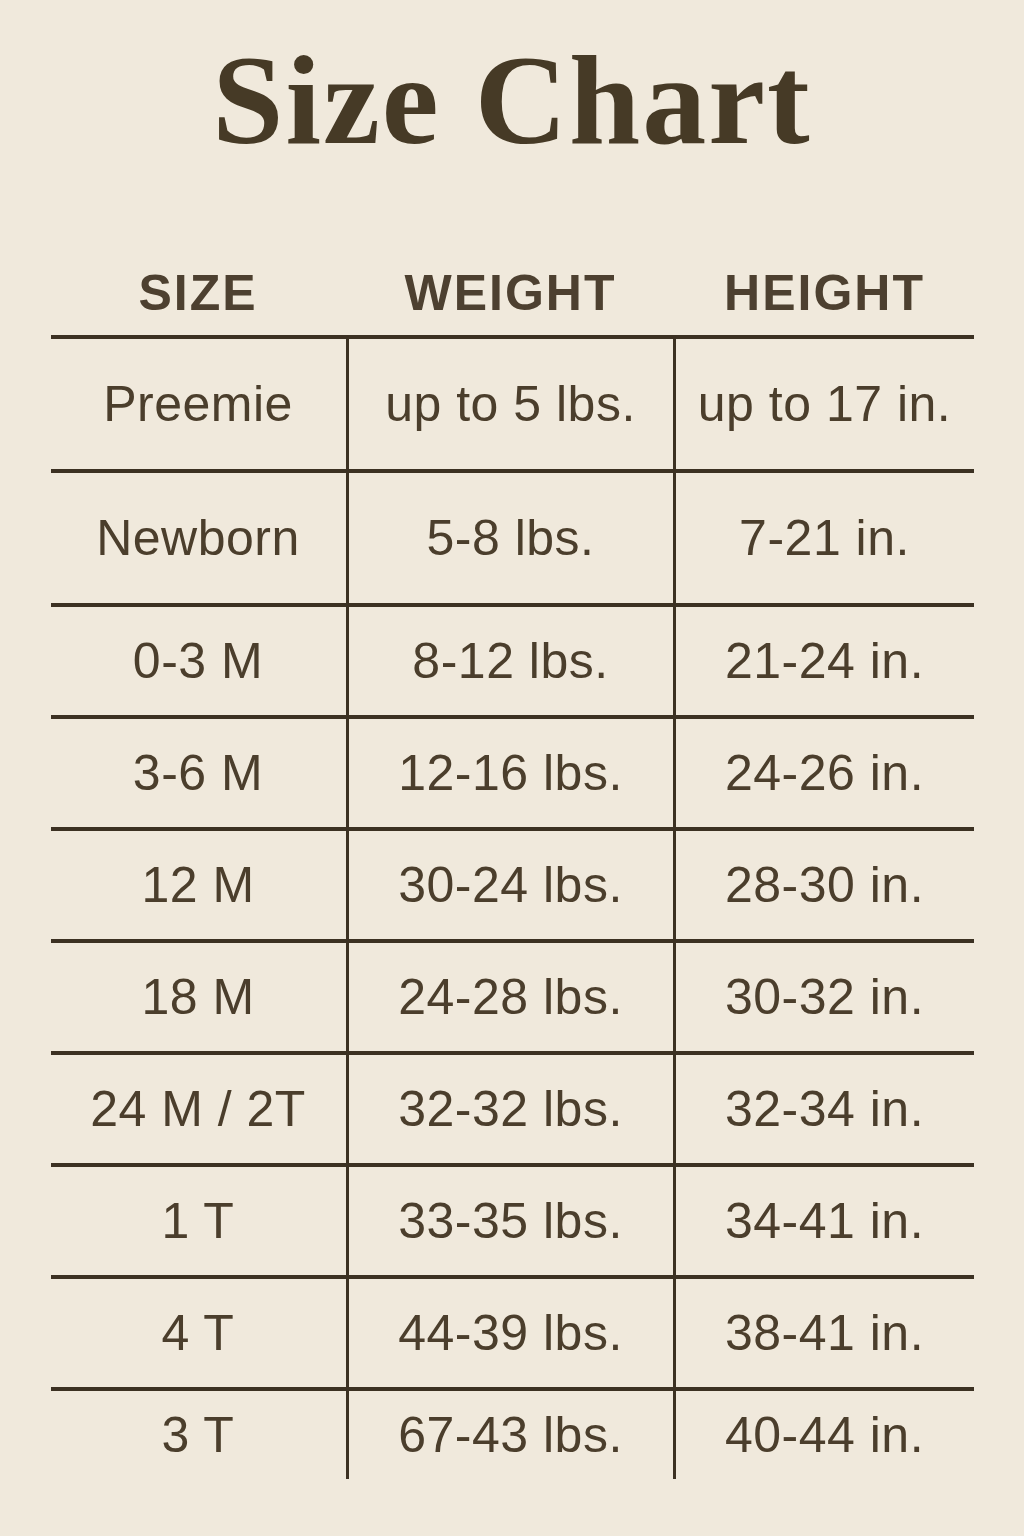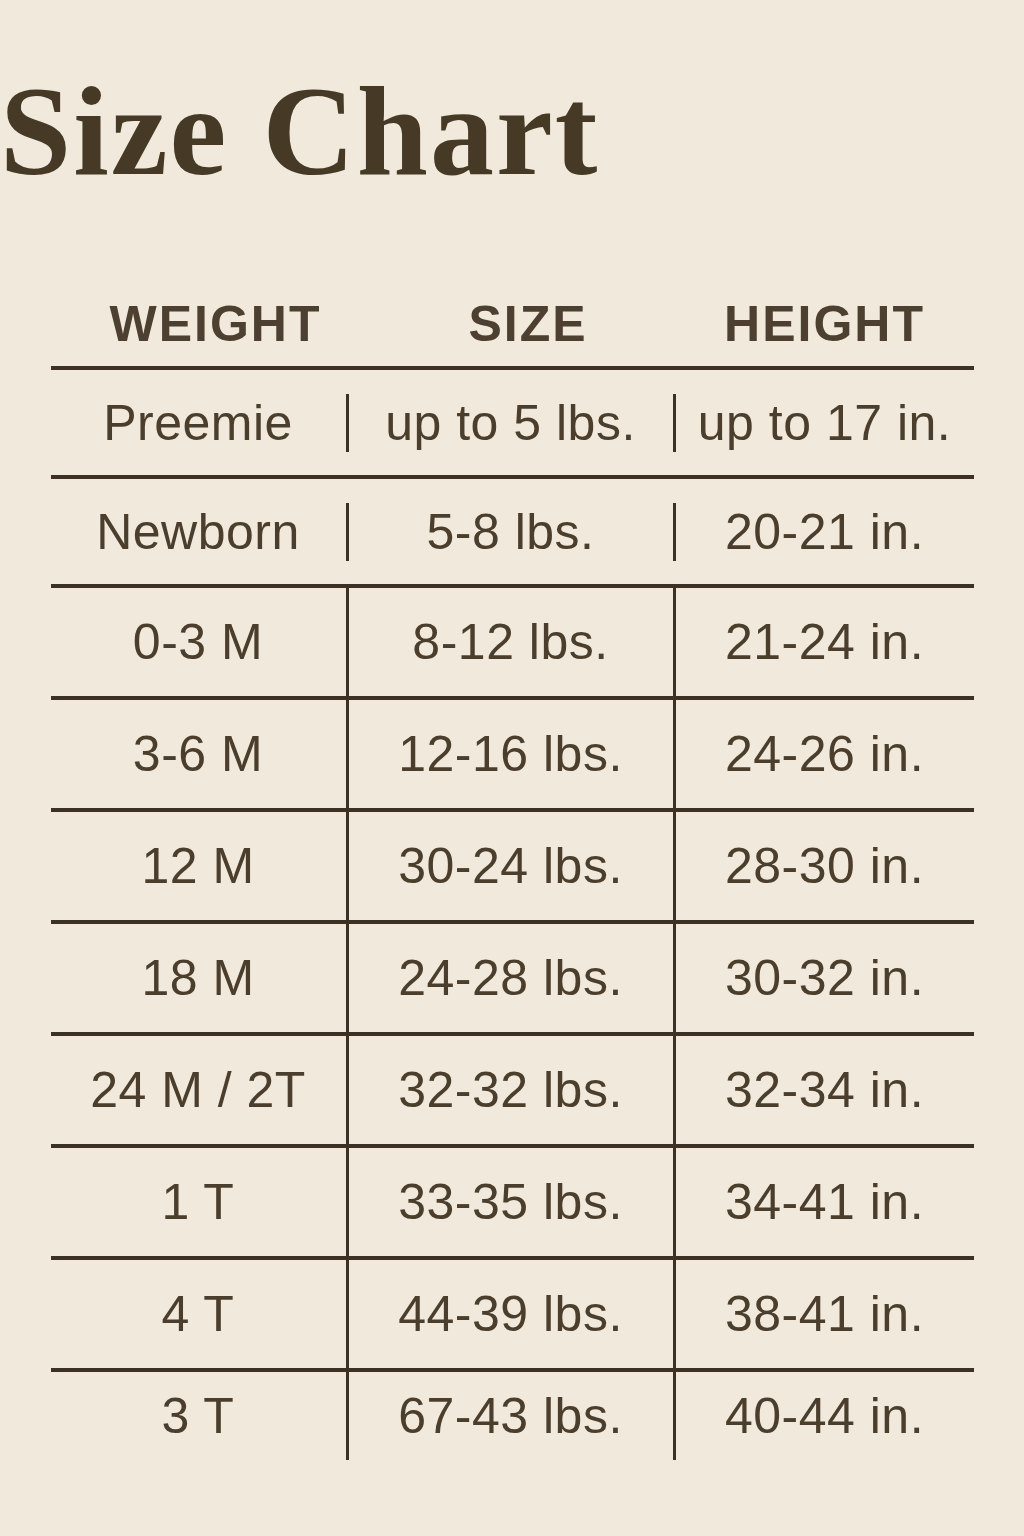--- a/index.html
+++ b/index.html
@@ -14,21 +14,22 @@
     overflow: hidden;
     margin: 0 auto;
   }
   .title {
     font-family: "Liberation Serif", "DejaVu Serif", serif;
     font-weight: bold;
     font-size: 128px;
     line-height: 156px;
     letter-spacing: 2px;
     color: #463a26;
-    padding-top: 53px;
+    text-align: center;
+    padding-top: 22px;
   }
   .table {
     width: 923px;
     margin: 72px auto 0 auto;
   }
   .thead {
     display: flex;
     height: 85px;
   }
   .th {
@@ -41,21 +42,21 @@
     color: #4d4030;
   }
   .tbody {
     border-top: 4px solid #3c3122;
   }
   .row {
     display: flex;
     height: 112px;
     border-bottom: 4px solid #3c3122;
   }
-  .row:nth-child(-n+2) { height: 109px; align-items: center; }
+  .row:nth-child(-n+2) { height: 134px; }
   .row:last-child { height: 88px; border-bottom: none; }
   .td {
     display: flex;
     align-items: center;
     justify-content: center;
     font-size: 50px;
     color: #4b3e2c;
     letter-spacing: 0.5px;
   }
   .c1 { width: 295px; }
@@ -69,37 +70,37 @@
 </head>
 <body>
 
 <div class="page">
 
   <div class="title">Size Chart</div>
 
   <div class="table">
 
     <div class="thead">
+      <div class="th c1">SIZE</div>
       <div class="th c2">WEIGHT</div>
-      <div class="th c1">SIZE</div>
       <div class="th c3">HEIGHT</div>
     </div>
 
     <div class="tbody">
 
       <div class="row">
         <div class="td c1">Preemie</div>
         <div class="td c2">up to 5 lbs.</div>
         <div class="td c3">up to 17 in.</div>
       </div>
 
       <div class="row">
         <div class="td c1">Newborn</div>
         <div class="td c2">5-8 lbs.</div>
-        <div class="td c3">20-21 in.</div>
+        <div class="td c3">7-21 in.</div>
       </div>
 
       <div class="row">
         <div class="td c1">0-3 M</div>
         <div class="td c2">8-12 lbs.</div>
         <div class="td c3">21-24 in.</div>
       </div>
 
       <div class="row">
         <div class="td c1">3-6 M</div>

